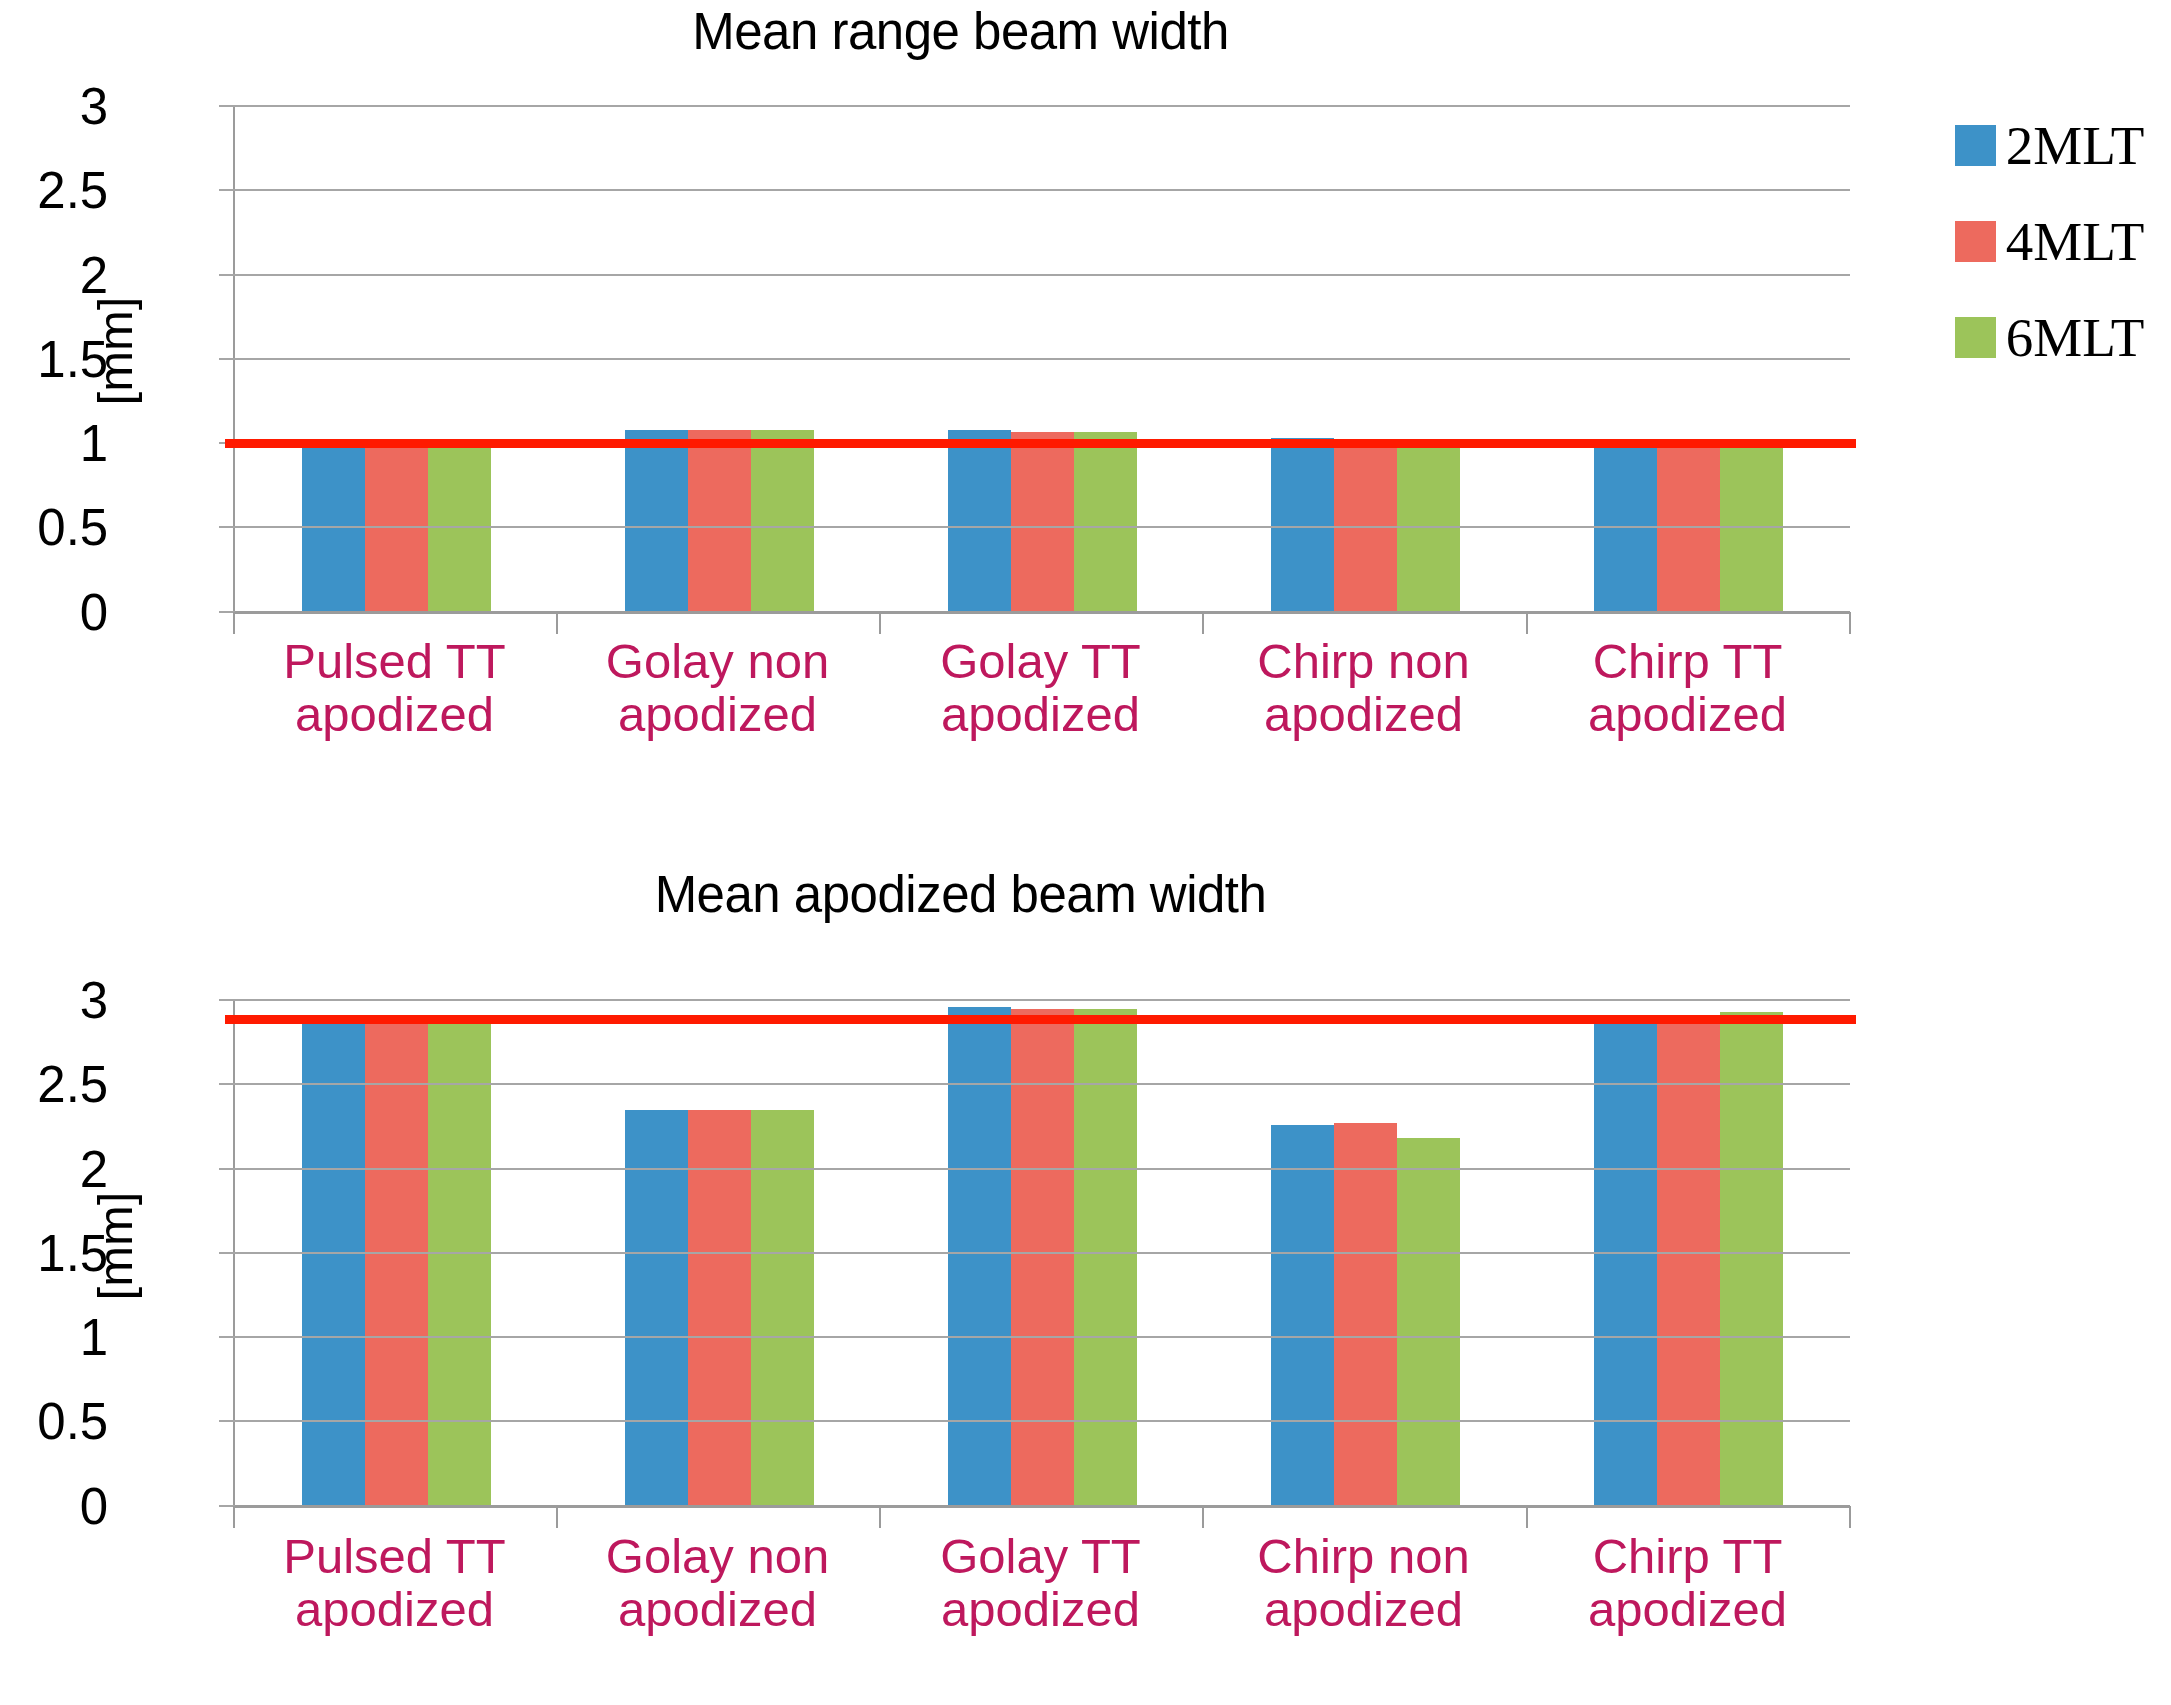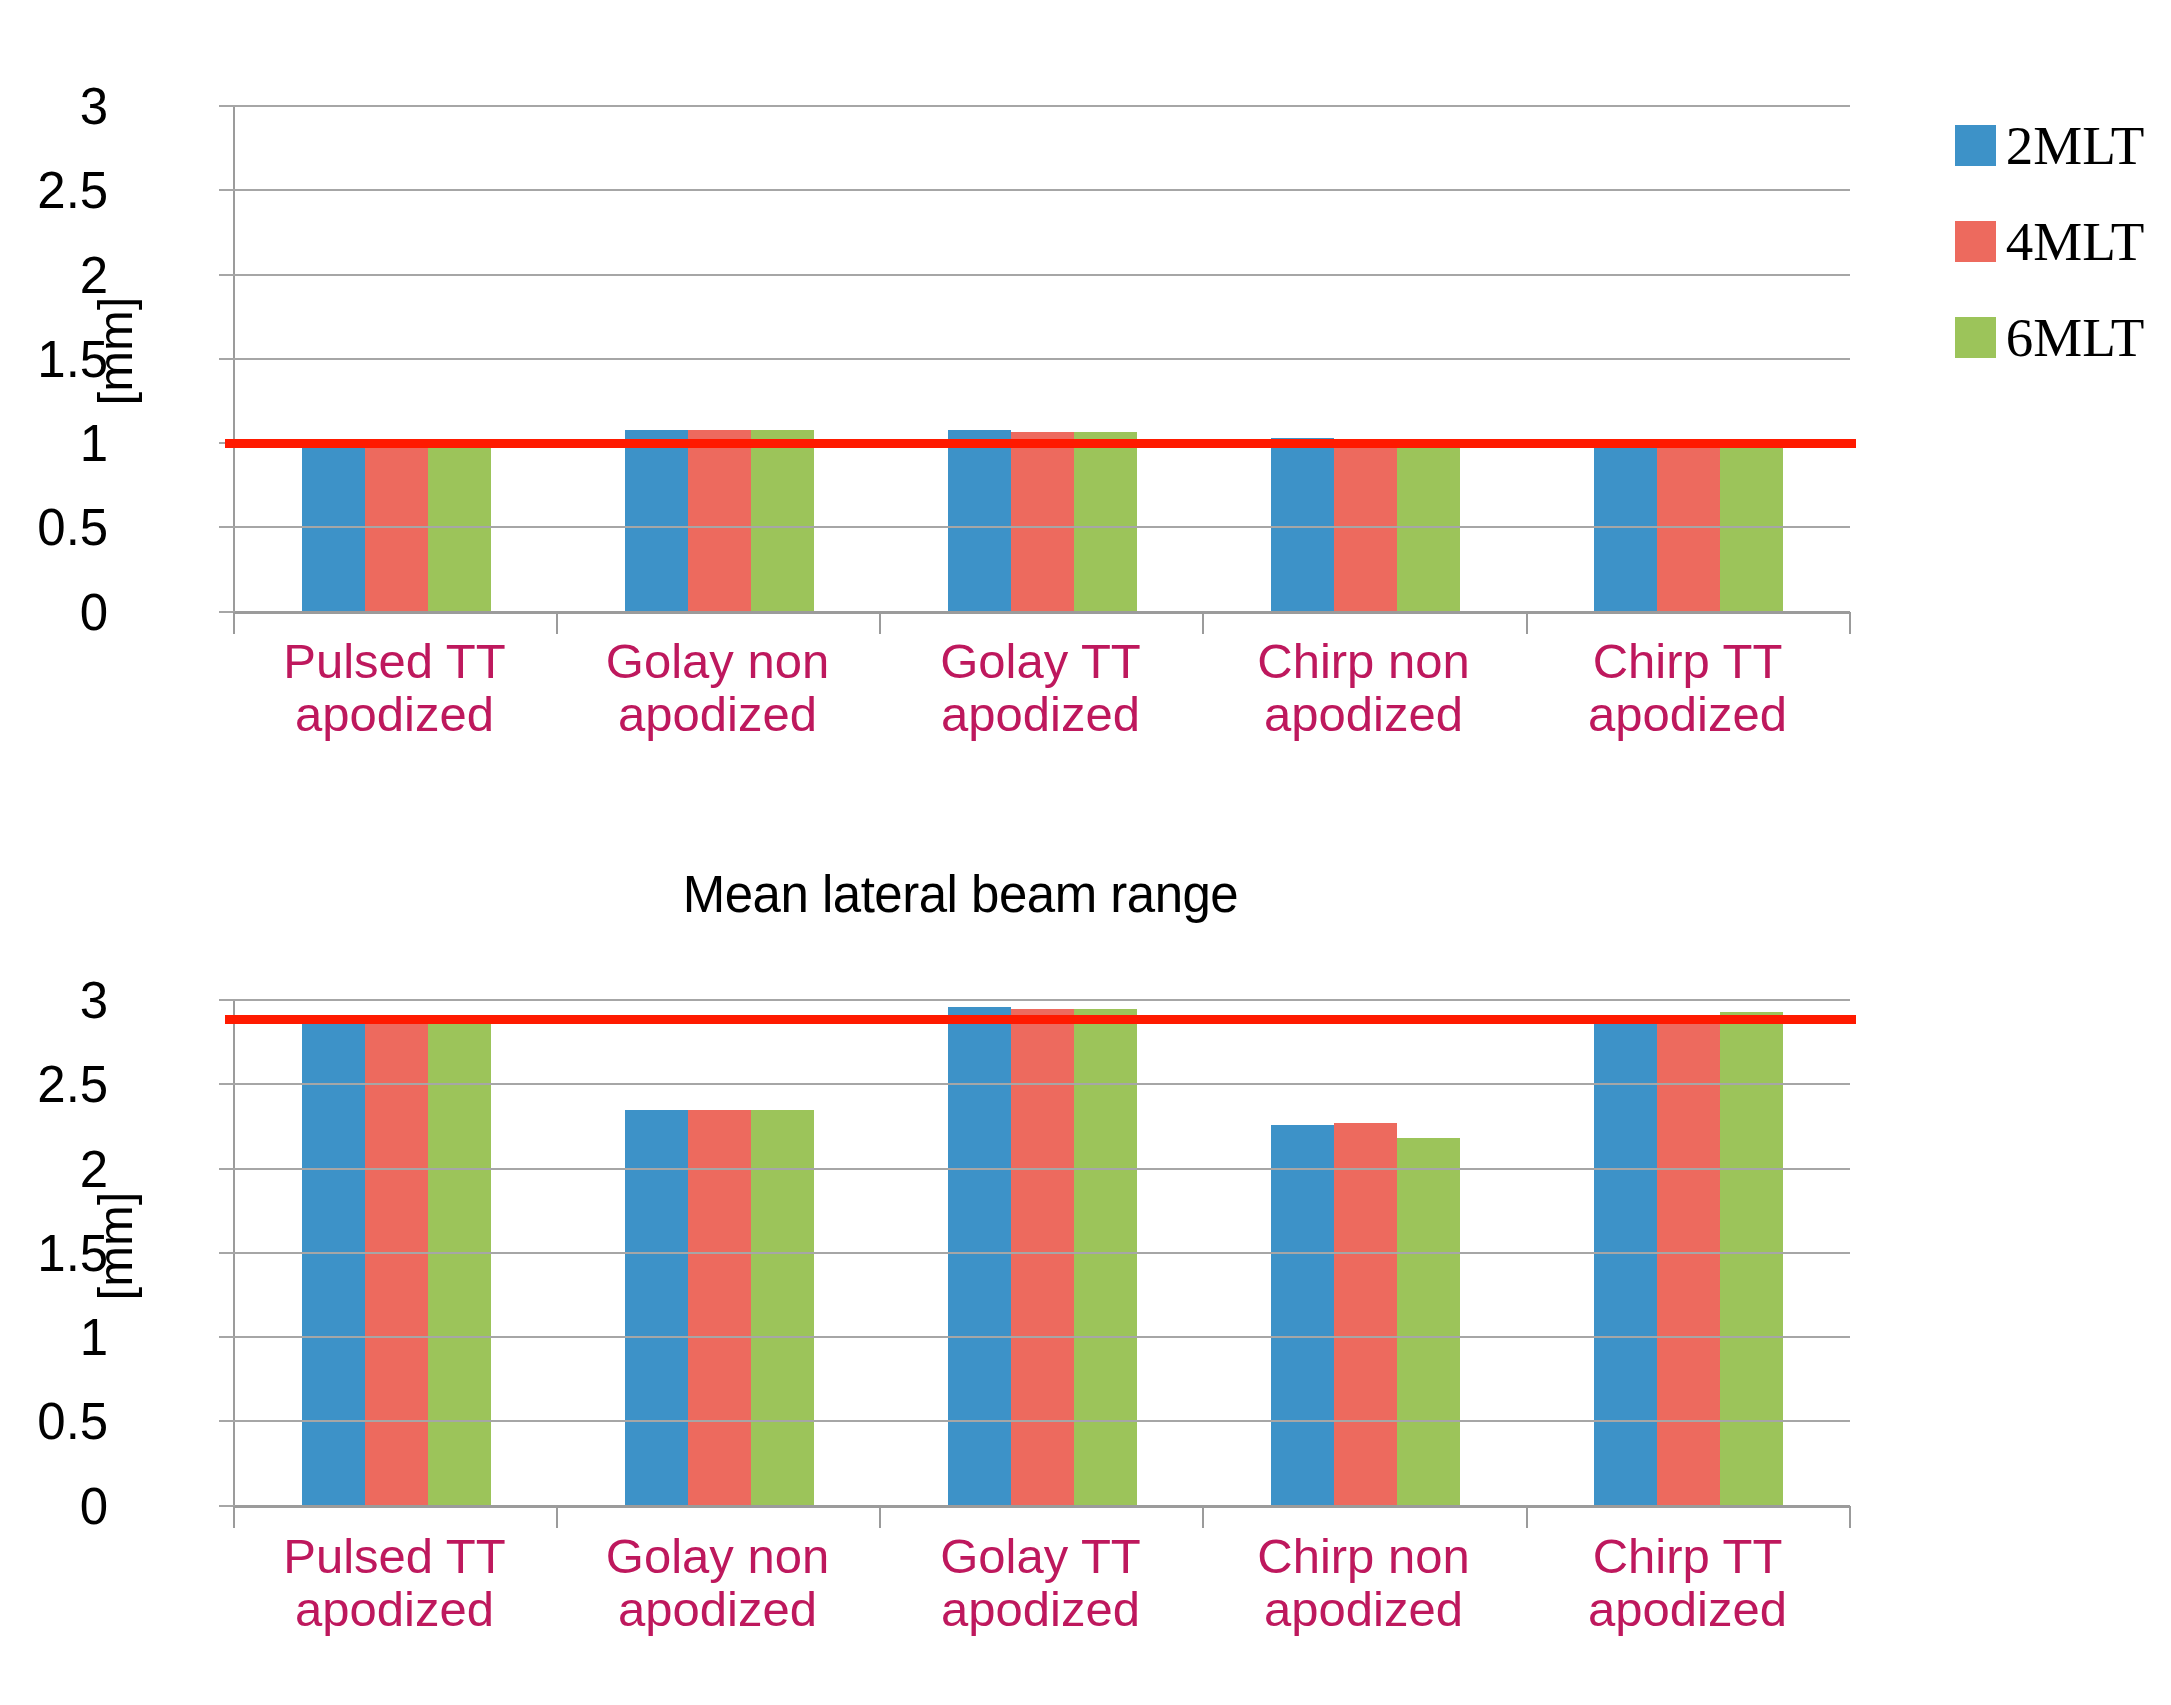--- a/index.html
+++ b/index.html
@@ -155,20 +155,21 @@
     line-height: 1;
     color: #000;
   }
 </style>
 </head>
 <body>
 
 <div class="page">
 
   <div class="chart-block" id="chart-top">
+    <div class="chart-title">Mean range beam width</div>
     <div class="ylabel" style="left: 61px; top: 323px;">[mm]</div>
     <div class="yticks" style="left: -9.8px; top: 106px; height: 506px;">
         <div class="ytick" style="top: 506px;">0</div>
         <div class="ytick" style="top: 421px;">0.5</div>
         <div class="ytick" style="top: 337px;">1</div>
         <div class="ytick" style="top: 253px;">1.5</div>
         <div class="ytick" style="top: 169px;">2</div>
         <div class="ytick" style="top: 84px;">2.5</div>
         <div class="ytick" style="top: 0px;">3</div>
       </div>
@@ -215,21 +216,21 @@
   <div class="catsep" style="left: 556px; top: 612px; height: 21.6px;"></div>
       <div class="catsep" style="left: 879px; top: 612px; height: 21.6px;"></div>
       <div class="catsep" style="left: 1202px; top: 612px; height: 21.6px;"></div>
       <div class="catsep" style="left: 1526px; top: 612px; height: 21.6px;"></div>
       <div class="catsep" style="left: 233px; top: 612px; height: 21.6px;"></div>
       <div class="catsep" style="left: 1849px; top: 612px; height: 21.6px;"></div>
       <div class="refline" style="left: 225px; width: 1631px; top: 439px; background: rgb(255, 26, 0);"></div>
     </div>
 
   <div class="chart-block" id="chart-bottom">
-    <div class="chart-title">Mean lateral beam range</div>
+    <div class="chart-title">Mean apodized beam width</div>
     <div class="ylabel" style="left: 61px; top: 355px;">[mm]</div>
     <div class="yticks" style="left: -9.8px; top: 137px; height: 506px;">
         <div class="ytick" style="top: 506px;">0</div>
         <div class="ytick" style="top: 421px;">0.5</div>
         <div class="ytick" style="top: 337px;">1</div>
         <div class="ytick" style="top: 253px;">1.5</div>
         <div class="ytick" style="top: 169px;">2</div>
         <div class="ytick" style="top: 84px;">2.5</div>
         <div class="ytick" style="top: 0px;">3</div>
       </div>

